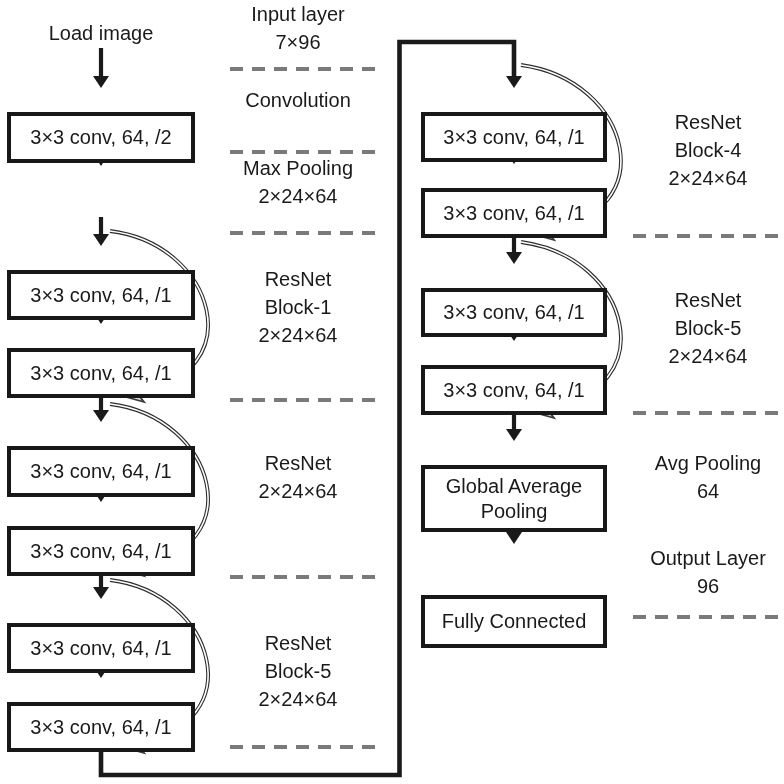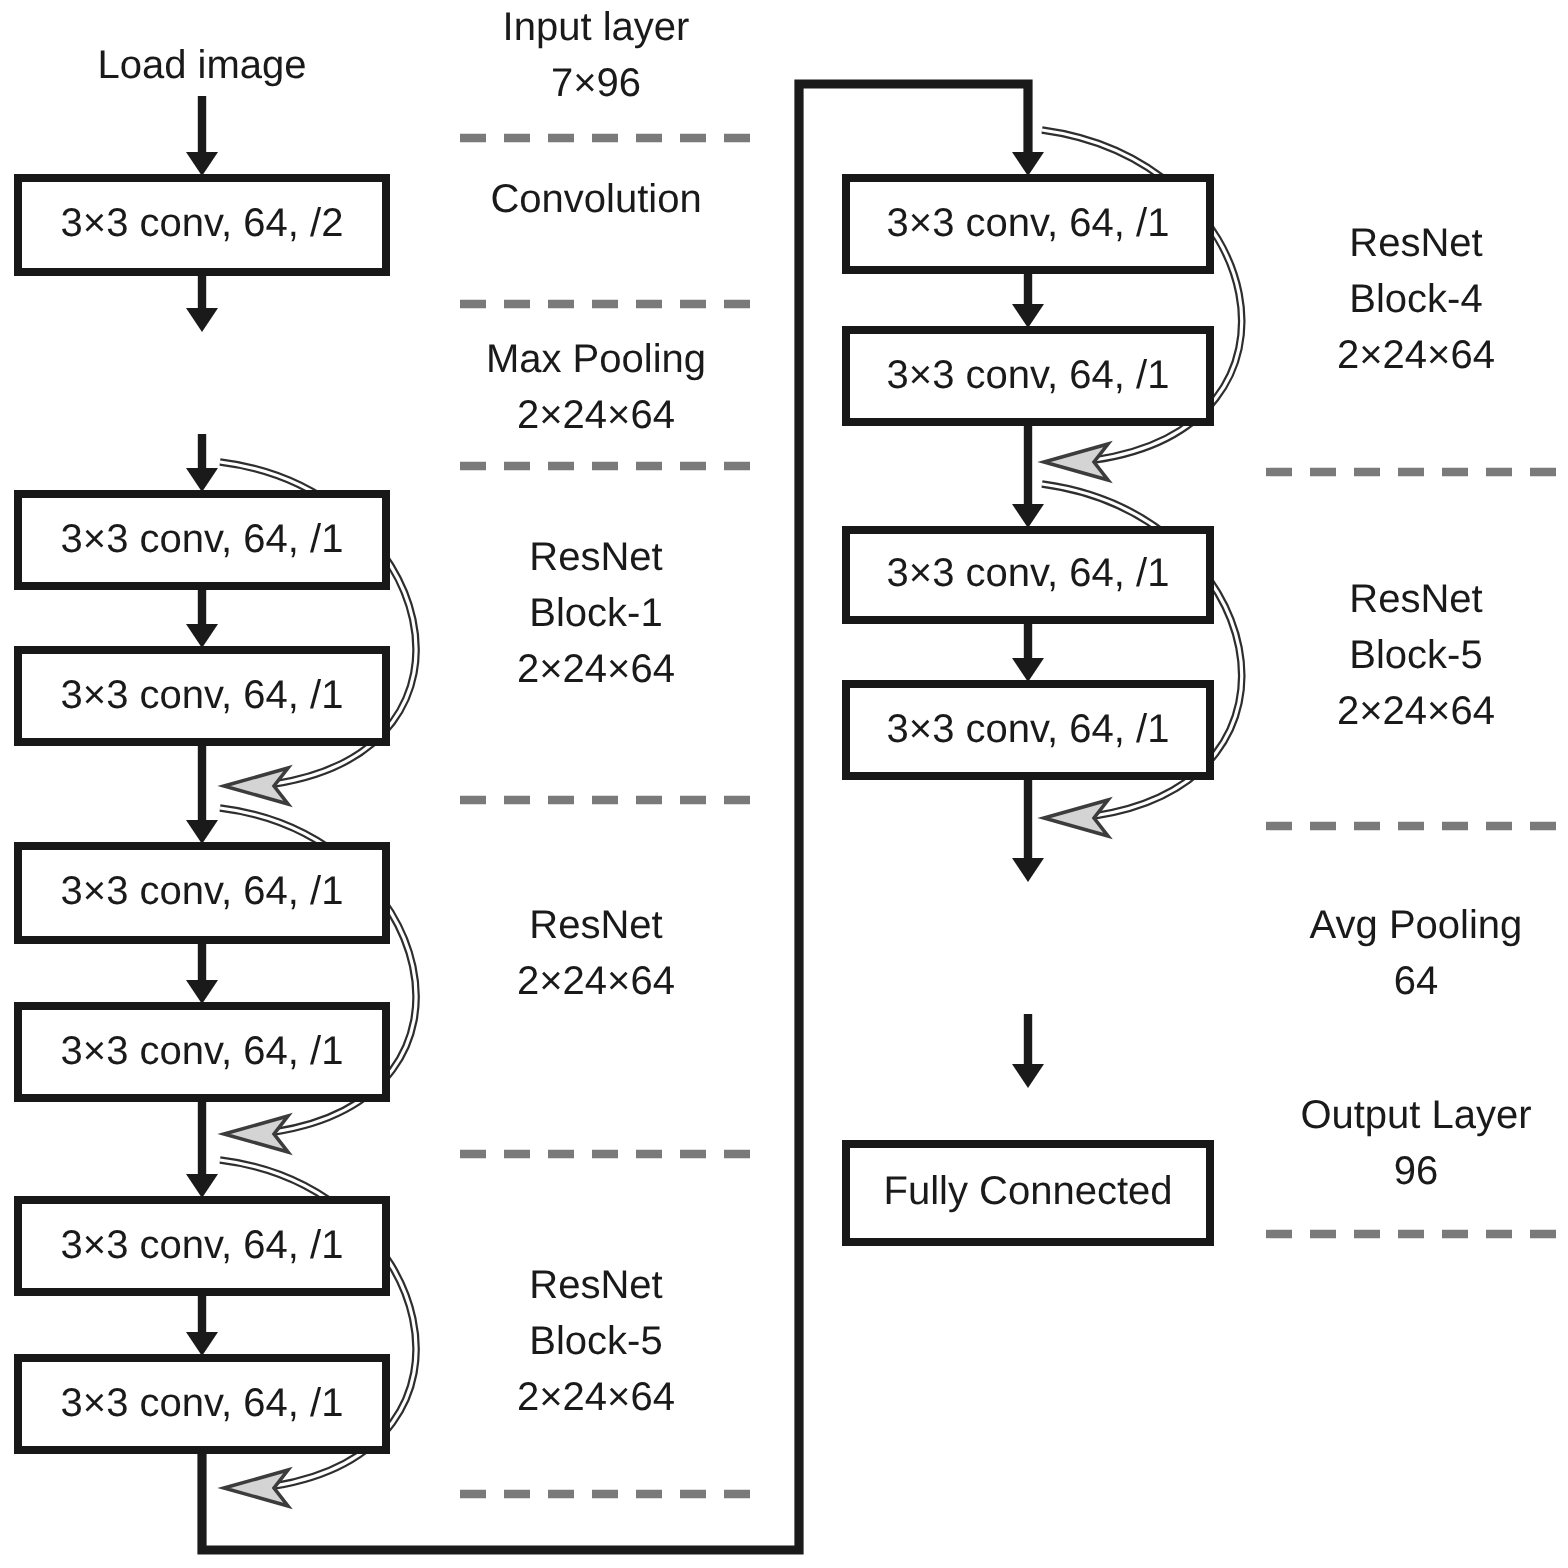--- a/index.html
+++ b/index.html
@@ -20,21 +20,21 @@
   .flow-poly{stroke:var(--line);stroke-width:4.6;fill:none;stroke-linejoin:miter;}
   .flow-head{fill:var(--line);stroke:none;}
   .dash-line{stroke:var(--dash);stroke-width:4.2;stroke-dasharray:13 9;fill:none;}
   .skip-dark{stroke:#2e2e2e;stroke-width:3.8;fill:none;}
   .skip-light{stroke:#ffffff;stroke-width:1.6;fill:none;}
   .skip-head{fill:var(--headfill);stroke:#3c3c3c;stroke-width:1.8;stroke-linejoin:miter;}
   .box{
     position:absolute;left:7px;width:188px;box-sizing:border-box;
     border:4px solid var(--boxborder);background:var(--boxbg);
     display:flex;align-items:center;justify-content:center;
-    font-size:20px;line-height:1.22;text-align:center;padding:0 4px;
+    font-size:20px;line-height:1.22;text-align:center;padding:0 4px;margin-top:25px;
   }
   .box.right{left:421px;width:186px;}
   .ann{
     position:absolute;width:164px;text-align:center;
     font-size:20px;line-height:28px;white-space:nowrap;
   }
   .ann.mid{left:216px;}
   .ann.rgt{left:626px;}
   .src-label{
     position:absolute;left:21px;top:20px;width:160px;text-align:center;
@@ -134,30 +134,31 @@
   <div class="box" style="top:323px;height:50px">3×3 conv, 64, /1</div>
   <div class="box" style="top:421px;height:51px">3×3 conv, 64, /1</div>
   <div class="box" style="top:501px;height:50px">3×3 conv, 64, /1</div>
   <div class="box" style="top:598px;height:50px">3×3 conv, 64, /1</div>
   <div class="box" style="top:677px;height:50px">3×3 conv, 64, /1</div>
 
   <div class="box right" style="top:87px;height:50px">3×3 conv, 64, /1</div>
   <div class="box right" style="top:163px;height:50px">3×3 conv, 64, /1</div>
   <div class="box right" style="top:263px;height:49px">3×3 conv, 64, /1</div>
   <div class="box right" style="top:340px;height:50px">3×3 conv, 64, /1</div>
+  <div class="box right" style="top:440px;height:67px">Global Average Pooling</div>
   <div class="box right" style="top:570px;height:53px">Fully Connected</div>
 
   <div class="ann mid" style="top:0">
     <div>Input layer</div>
     <div>7×96</div>
   </div>
   <div class="ann mid" style="top:86px">
     <div>Convolution</div>
   </div>
-  <div class="ann mid" style="top:166px">
+  <div class="ann mid" style="top:154px">
     <div>Max Pooling</div>
     <div>2×24×64</div>
   </div>
   <div class="ann mid" style="top:265px">
     <div>ResNet</div>
     <div>Block-1</div>
     <div>2×24×64</div>
   </div>
   <div class="ann mid" style="top:449px">
     <div>ResNet</div>

